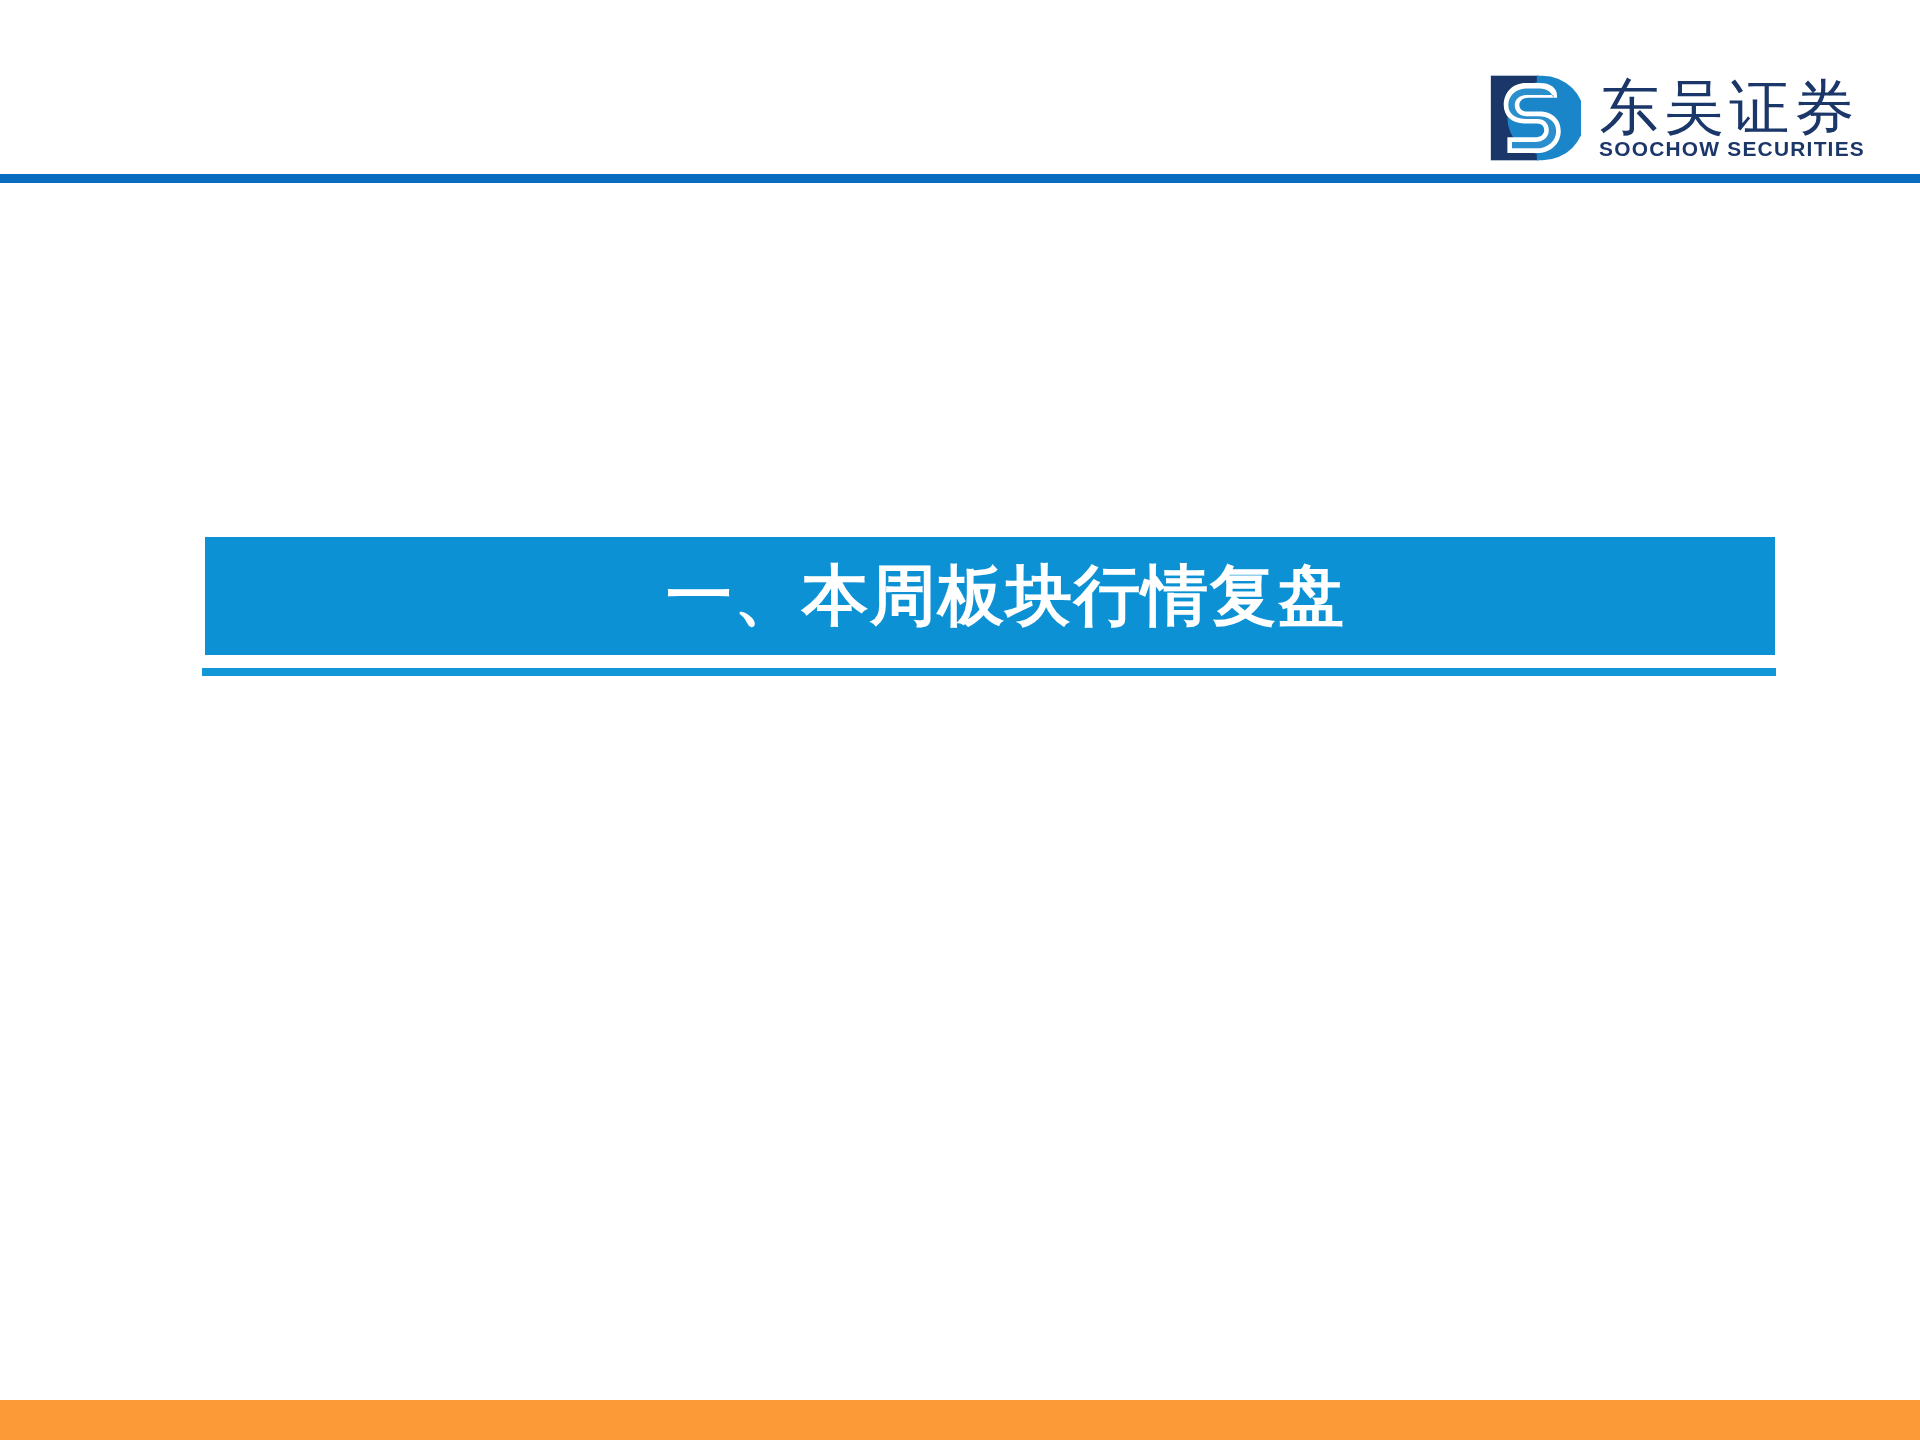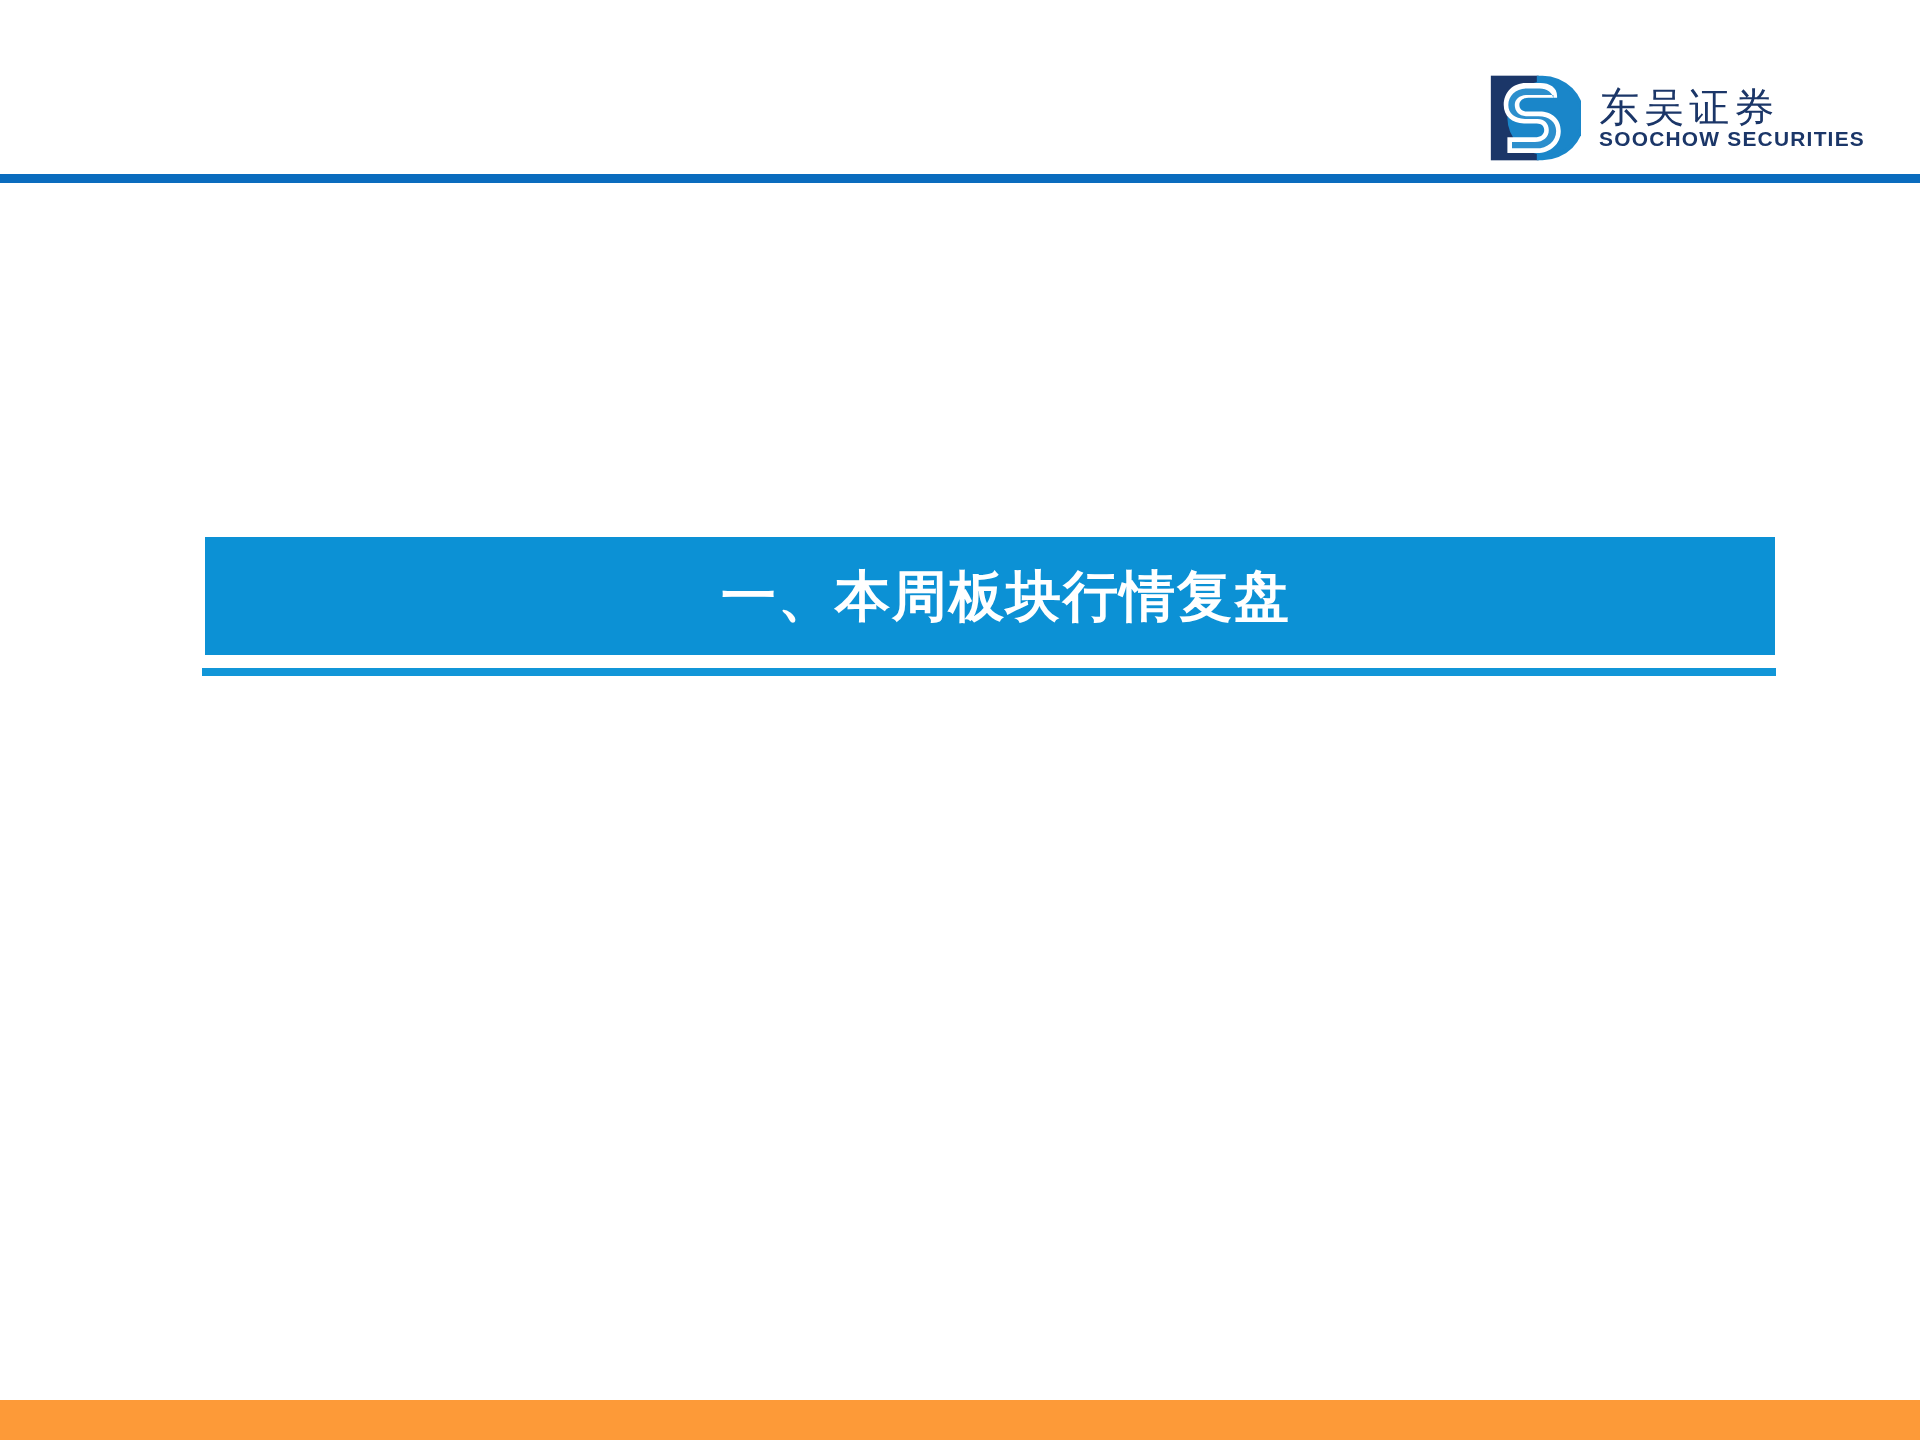--- a/index.html
+++ b/index.html
@@ -39,21 +39,21 @@
 
   .logo-wordmark {
     display: flex;
     flex-direction: column;
     justify-content: center;
     gap: 2px;
   }
 
   .logo-cn {
     font-family: "DejaVu Sans", "Liberation Sans", sans-serif;
-    font-size: 40px;
+    font-size: 60px;
     line-height: 1.0;
     font-weight: 400;
     letter-spacing: 5px;
     color: #1b3668;
     white-space: nowrap;
   }
 
   .logo-en {
     font-family: "Liberation Sans", sans-serif;
     font-size: 20.5px;
@@ -84,21 +84,21 @@
     width: 1570px;
     height: 118px;
     background: #0c91d5;
     display: flex;
     align-items: center;
     justify-content: center;
   }
 
   .section-title {
     font-family: "DejaVu Sans", "Liberation Sans", sans-serif;
-    font-size: 55px;
+    font-size: 66px;
     font-weight: 700;
     color: #ffffff;
     letter-spacing: 2px;
     line-height: 1;
     white-space: nowrap;
     transform: translateX(16px);
   }
 
   .banner-underbar {
     position: absolute;

